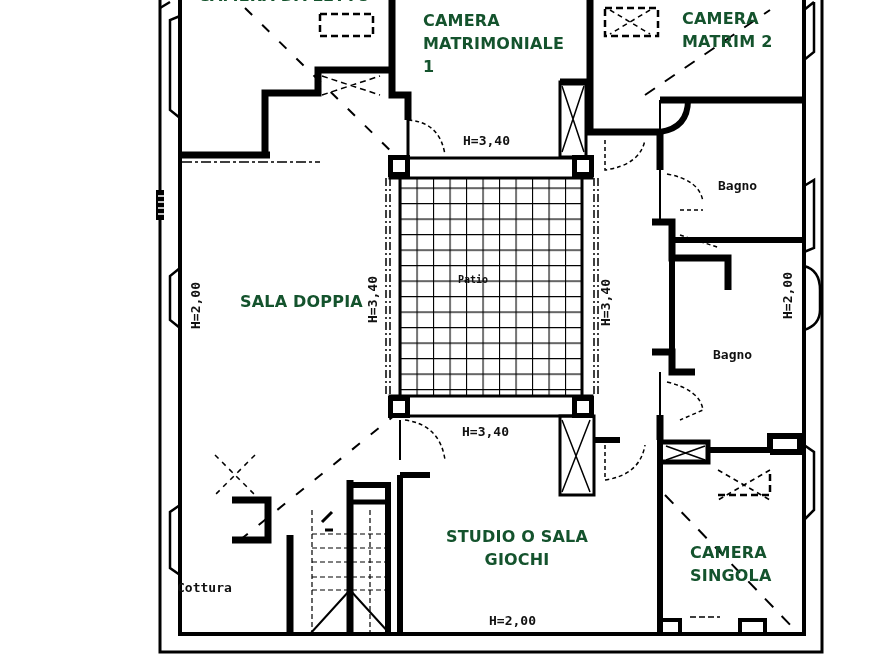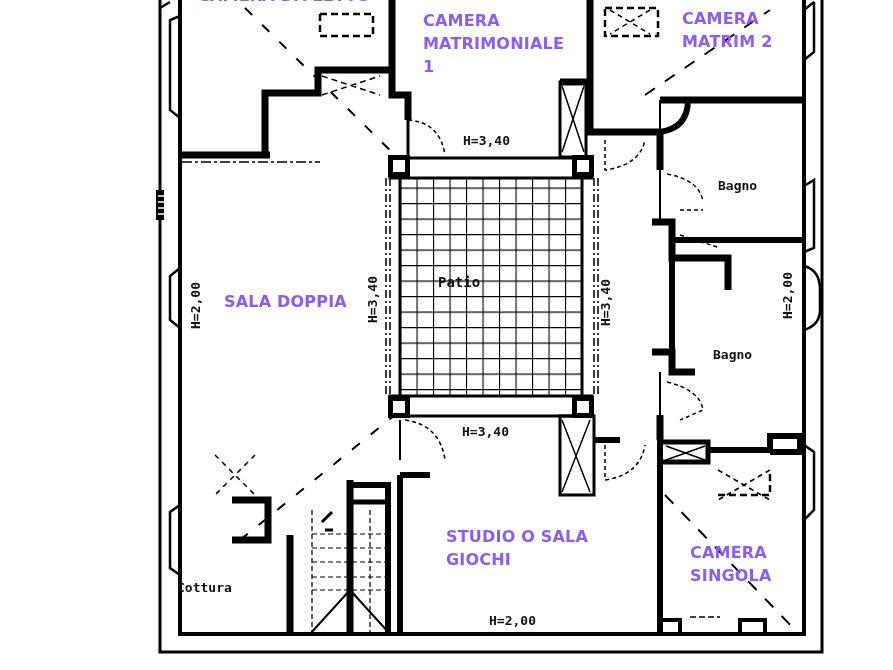--- a/index.html
+++ b/index.html
@@ -1,18 +1,18 @@
 <!DOCTYPE html>
 <html><head>
 <meta charset="utf-8">
 <style>
   html,body{margin:0;padding:0;background:#ffffff;}
   body{width:893px;height:670px;position:relative;overflow:hidden;font-family:"DejaVu Sans",sans-serif;}
   #plan{position:absolute;left:0;top:0;width:893px;height:670px;}
-  .lbl{position:absolute;color:#8b5cf6;font-family:"DejaVu Sans",sans-serif;font-weight:bold;font-size:16px;line-height:23px;letter-spacing:0.2px;white-space:pre;}
+  .lbl{position:absolute;color:#14532d;font-family:"DejaVu Sans",sans-serif;font-weight:bold;font-size:16px;line-height:23px;letter-spacing:0.2px;white-space:pre;}
   .blk{position:absolute;color:#111;font-family:"DejaVu Sans Mono",monospace;font-weight:bold;font-size:13px;white-space:nowrap;}
   .rot{transform:rotate(-90deg);transform-origin:center center;}
 </style>
 </head>
 <body>
 
 <svg id="plan" viewBox="0 0 893 670" xmlns="http://www.w3.org/2000/svg">
   <defs>
     <pattern id="tiles" x="400" y="172" width="16.5" height="15.5" patternUnits="userSpaceOnUse">
       <rect width="16.5" height="15.5" fill="#fff"></rect>
@@ -133,27 +133,27 @@
     <path d="M322 522 L332 512 M325 530 H333" stroke-width="3"></path>
   </g>
 </svg>
 
 <div class="lbl" style="left:198px;top:-16px;">CAMERA DA LETTO</div>
 <div class="lbl" style="left:423px;top:9px;">CAMERA
 MATRIMONIALE
 1</div>
 <div class="lbl" style="left:682px;top:7px;">CAMERA
 MATRIM 2</div>
-<div class="lbl" style="left:224px;top:290px;text-align:right;">SALA DOPPIA</div>
-<div class="lbl" style="left:446px;top:525px;">STUDIO O SALA
+<div class="lbl" style="left:240px;top:290px;text-align:right;">SALA DOPPIA</div>
+<div class="lbl" style="left:446px;top:525px;text-align:center;">STUDIO O SALA
 GIOCHI</div>
 <div class="lbl" style="left:690px;top:541px;">CAMERA
 SINGOLA</div>
 
-<div class="blk" style="left:438px;top:274px;font-size:14px;">Patio</div>
+<div class="blk" style="left:458px;top:274px;font-size:10px;">Patio</div>
 <div class="blk" style="left:718px;top:178px;">Bagno</div>
 <div class="blk" style="left:713px;top:347px;">Bagno</div>
 <div class="blk" style="left:177px;top:580px;">Cottura</div>
 
 <div class="blk" style="left:463px;top:133px;">H=3,40</div>
 <div class="blk" style="left:462px;top:424px;">H=3,40</div>
 <div class="blk rot" style="left:349px;top:292px;">H=3,40</div>
 <div class="blk rot" style="left:582px;top:295px;">H=3,40</div>
 <div class="blk rot" style="left:172px;top:298px;">H=2,00</div>
 <div class="blk rot" style="left:764px;top:288px;">H=2,00</div>

